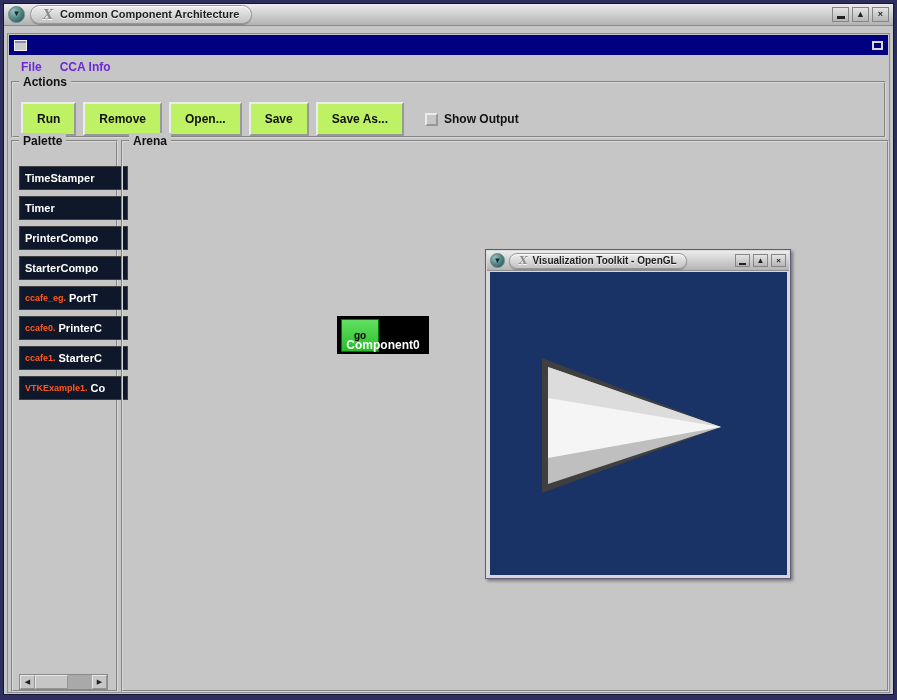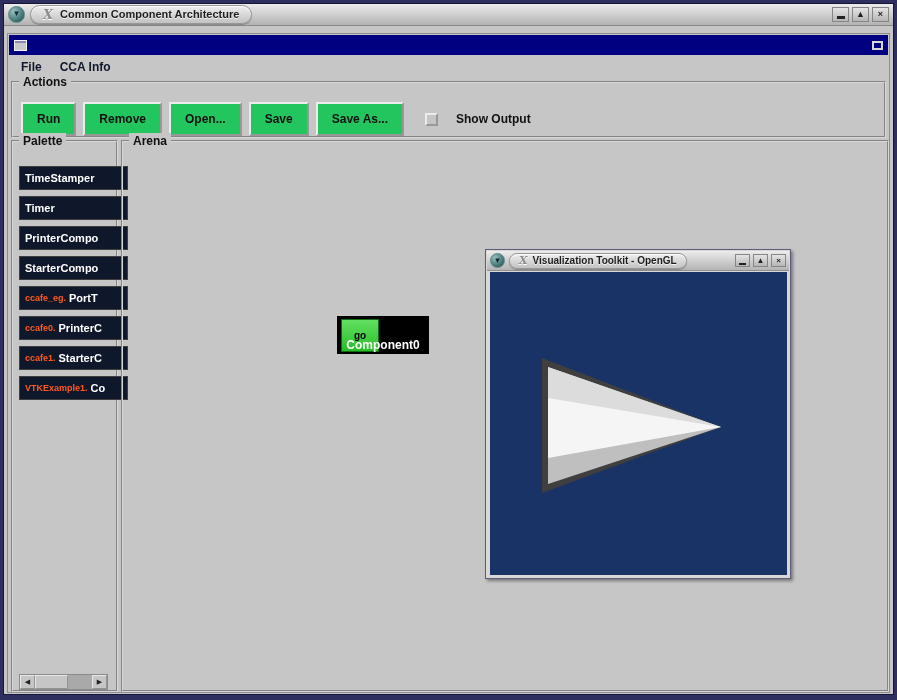--- a/index.html
+++ b/index.html
@@ -76,21 +76,21 @@
     border:1px solid #f2f2f2; box-shadow: inset 0 2px 0 #8888b0;
   }
   .if-title { font-size:12px; font-weight:bold; white-space:nowrap; }
   .if-max {
     margin-left:auto; width:11px; height:9px;
     border:2px solid #d8d8d8; background:transparent; cursor:pointer;
   }
   .menubar {
     position:absolute; left:1px; top:21px; right:1px; height:24px;
     display:flex; align-items:center; gap:18px; padding-left:12px;
-    font-size:12px; font-weight:bold; color:#0f172a;
+    font-size:12px; font-weight:bold; color:#6d28d9;
   }
   .menu-item { cursor:pointer; }
 
   
   .group {
     position:absolute;
     border:2px groove #d8d8d8;
   }
   .group-label {
     position:absolute; top:-9px; left:6px;
@@ -100,31 +100,31 @@
   .actions-group { left:3px; top:47px; width:875px; height:57px; }
   .palette-group { left:3px; top:106px; width:107px; height:552px; }
   .arena-group   { left:113px; top:106px; width:768px; height:552px; }
 
   .actions-row {
     position:absolute; left:8px; top:19px;
     display:flex; align-items:center; gap:7px;
   }
   .mbtn {
     height:34px; padding:0 14px;
-    background:#22c55e;
+    background:#bef264;
     border:2px outset #ececec;
     font-family:inherit; font-size:12px; font-weight:bold; color:#111;
     cursor:pointer; white-space:nowrap;
   }
   .cb-wrap { display:flex; align-items:center; gap:6px; margin-left:14px; }
   .cb {
     width:13px; height:13px; background:#c6c6c6;
     border:2px outset #ececec; cursor:pointer;
   }
-  .cb-label { font-size:12px; font-weight:bold; color:#111;margin-left:12px; }
+  .cb-label { font-size:12px; font-weight:bold; color:#111; }
 
   
   .pal-btn {
     position:absolute; left:6px; width:109px; height:24px;
     background:#0f172a; border:1px solid #3f3f3f;
     color:#fff; font-size:11px; font-weight:bold;
     display:flex; align-items:center; padding-left:5px;
     white-space:nowrap; overflow:hidden; cursor:pointer;
   }
   .pal-prefix { color:#ff5a1e; font-size:9px; font-weight:bold; margin-right:3px; }

